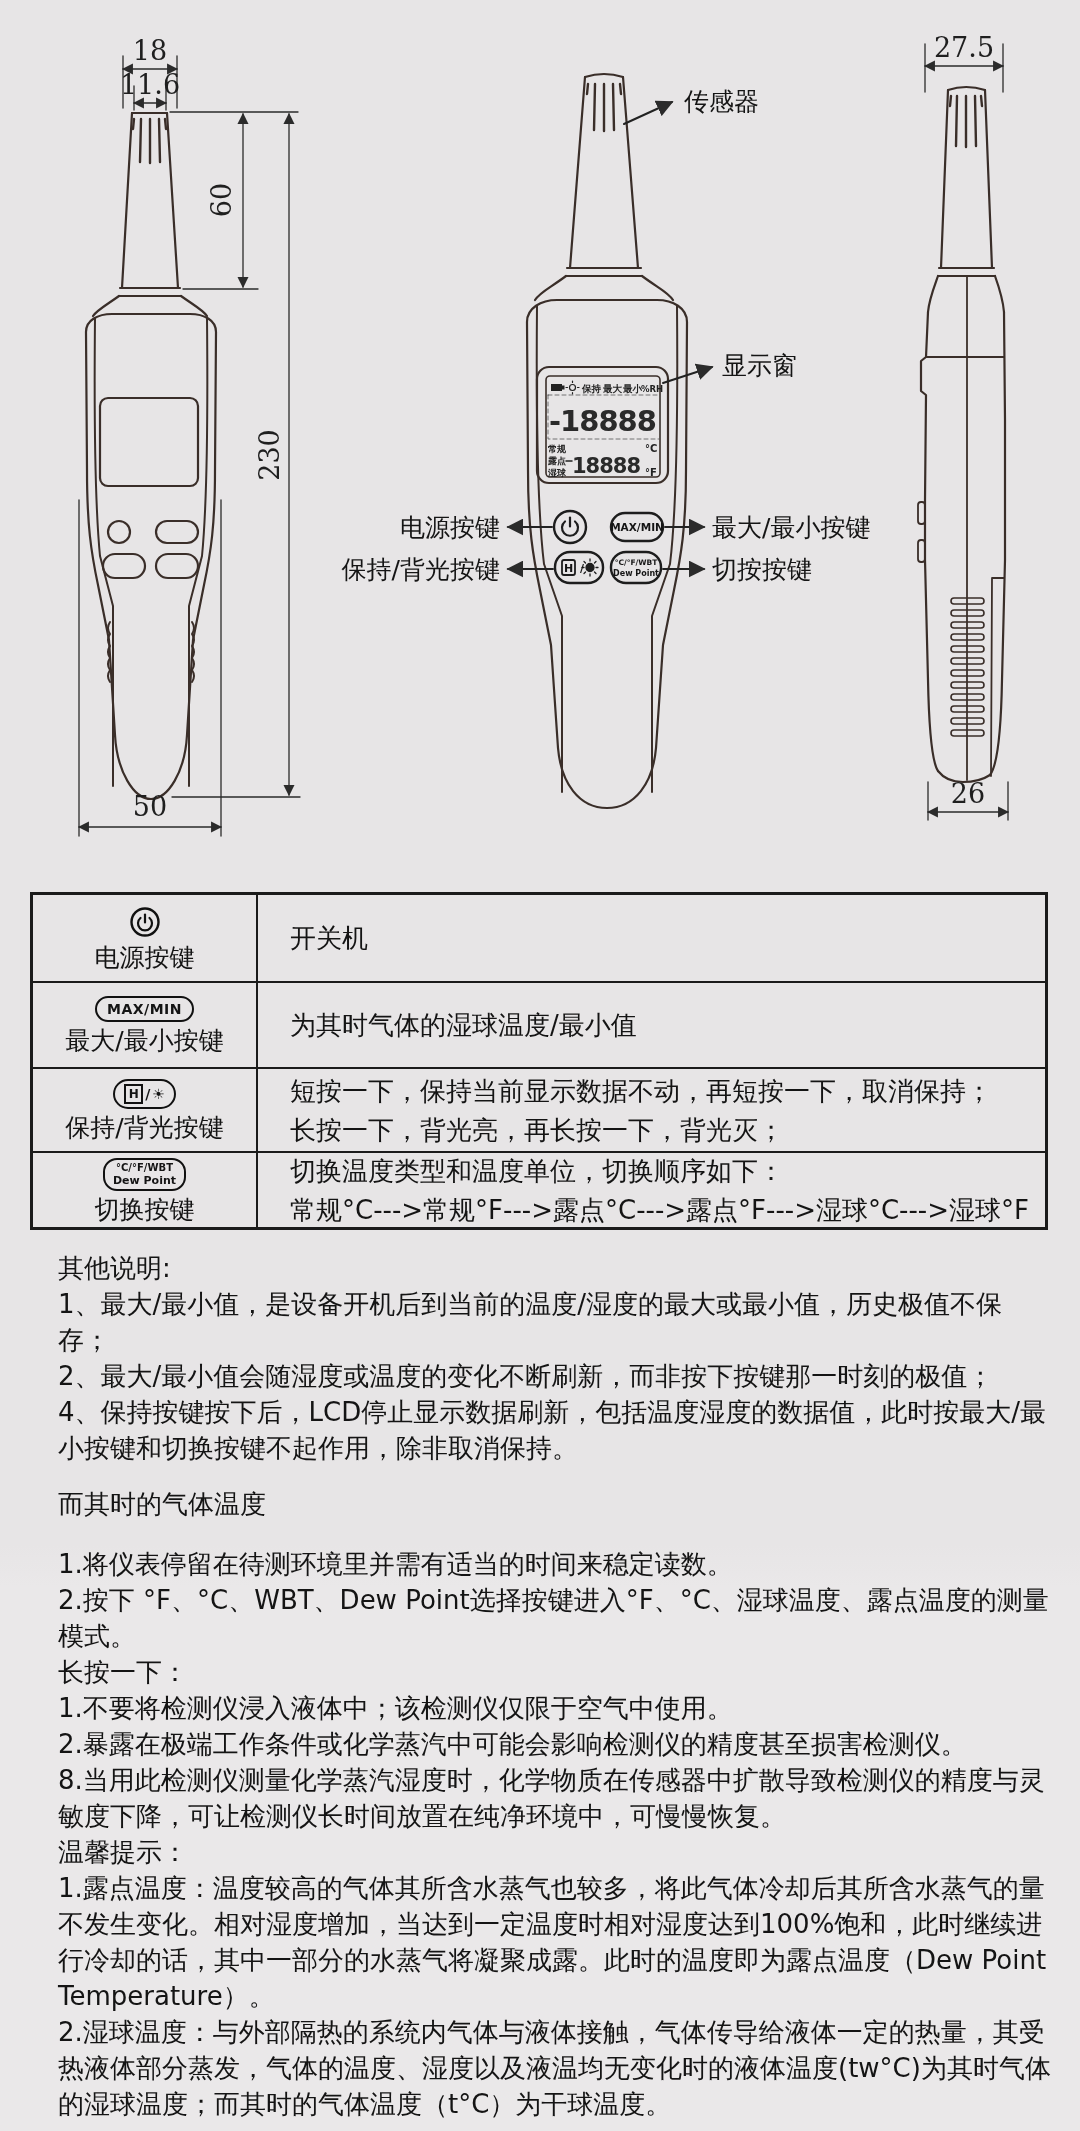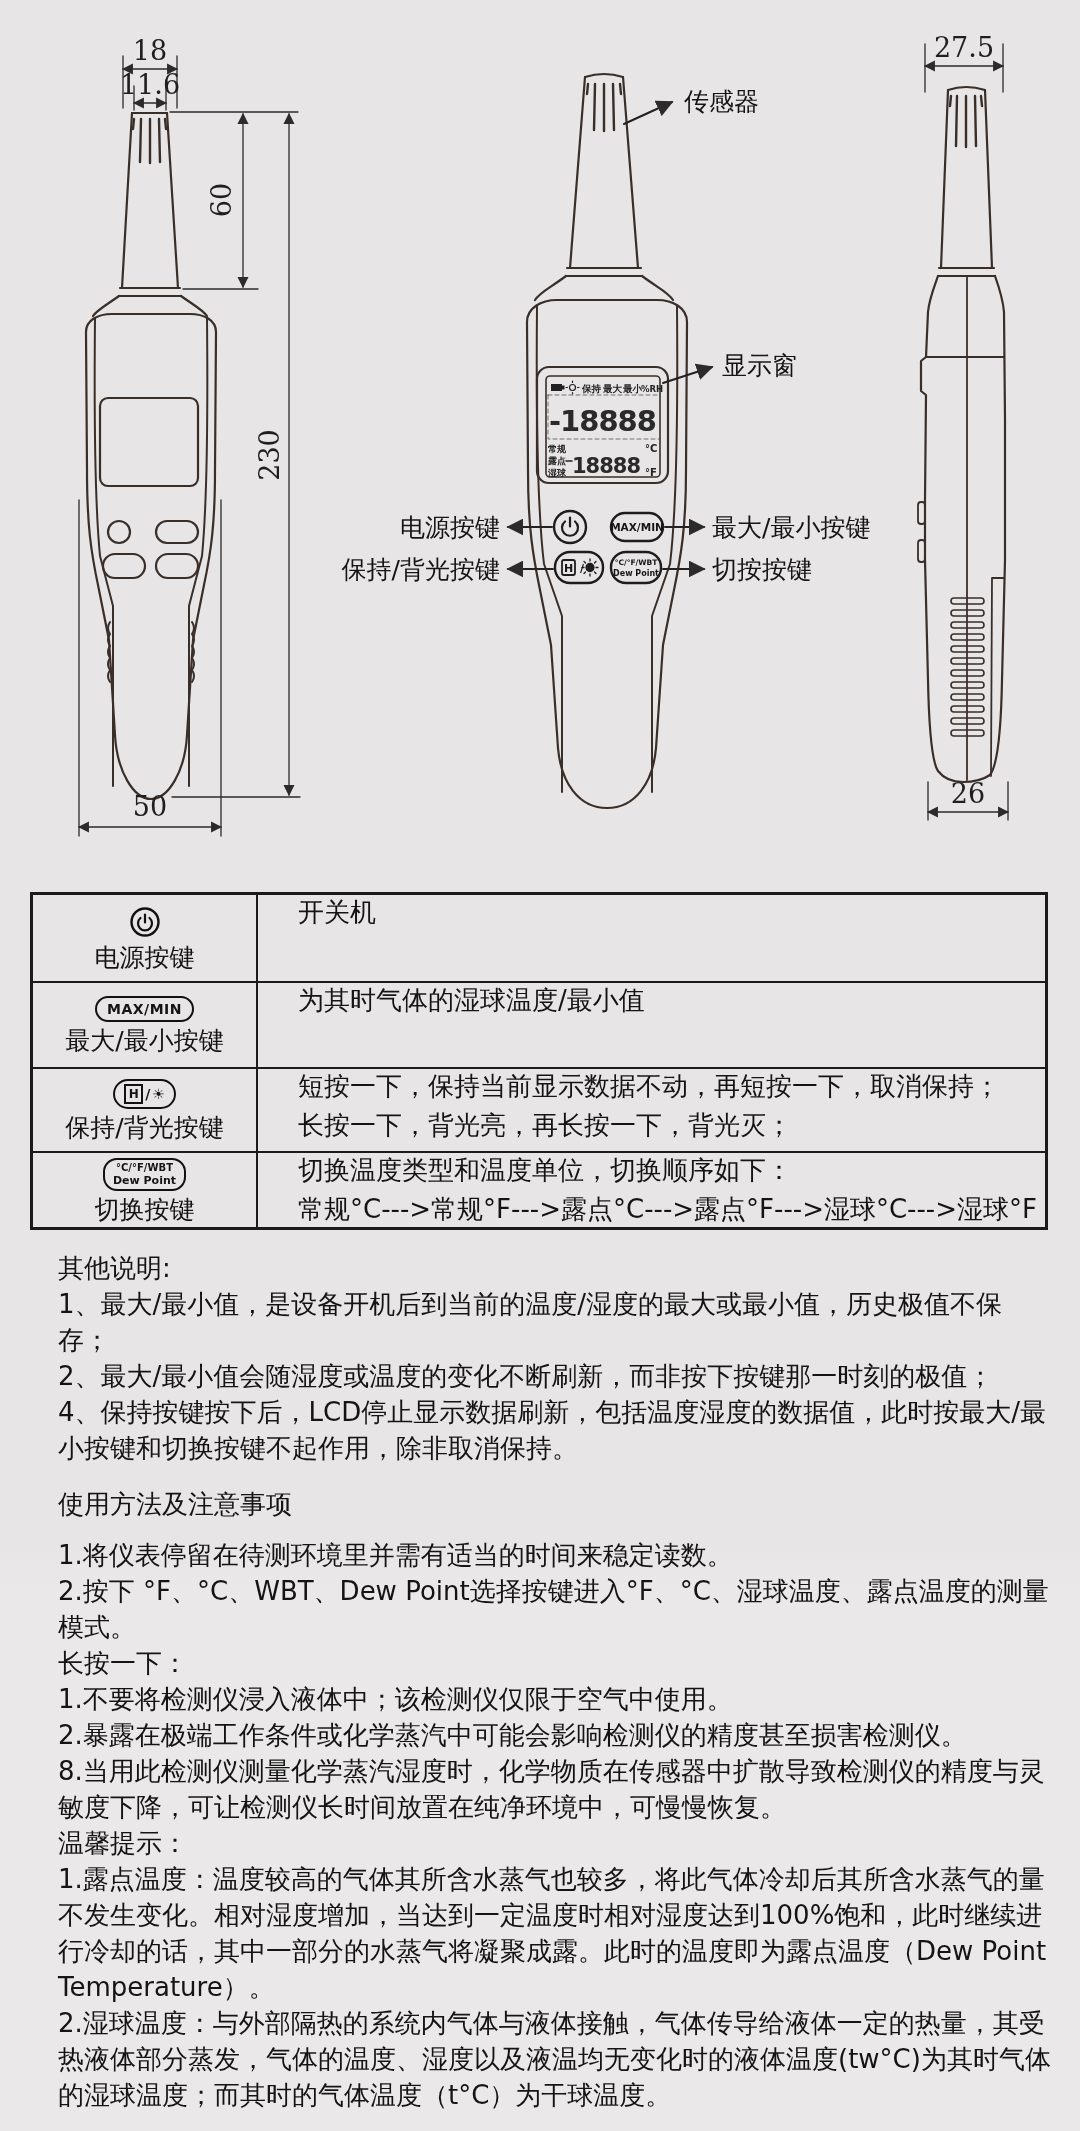--- a/index.html
+++ b/index.html
@@ -16,39 +16,39 @@
   .btn-table{
     position:absolute;left:30px;top:892px;width:1018px;height:338px;
     border:3px solid #1b1b1b;box-sizing:border-box;
   }
   .trow{display:flex;box-sizing:border-box;border-top:2px solid #1b1b1b;}
   .trow.first{border-top:none;}
   .tcell-l{
     width:225px;flex:0 0 225px;border-right:2px solid #1b1b1b;box-sizing:border-box;
     display:flex;flex-direction:column;align-items:center;justify-content:center;gap:5px;
   }
-  .tcell-r{flex:1;display:flex;flex-direction:column;padding-left:40px;gap:5px;box-sizing:border-box;}
+  .tcell-r{flex:1;display:flex;flex-direction:column;justify-content:center;padding-left:32px;gap:5px;box-sizing:border-box;}
   .tdesc{font-size:26px;line-height:34px;}
   .tlabel{font-size:25px;line-height:27px;}
   .pill{
     border:2.5px solid #111;border-radius:15px;padding:3px 10px;
     font-weight:bold;font-size:14px;letter-spacing:0.5px;background:transparent;
   }
   .pill-2line{border:2.5px solid #111;border-radius:14px;padding:2px 8px;text-align:center;font-weight:bold;}
   .pill-2line .l1{font-size:10px;line-height:12px;}
   .pill-2line .l2{font-size:11px;line-height:13px;}
   .pill-hold{border:2.5px solid #111;border-radius:15px;padding:3px 9px;display:flex;align-items:center;gap:2px;font-weight:bold;font-size:14px;}
   .hbox{display:inline-block;border:2px solid #111;width:15px;height:16px;line-height:16px;text-align:center;font-size:12px;font-weight:bold;}
   .bulb{font-size:14px;}
   
   .notes{position:absolute;left:58px;top:1250px;width:996px;font-size:26px;line-height:36px;}
   .notes div{white-space:normal;}
   .mt10{}
   .mt20{margin-top:20px;}
-  .mt8{margin-top:15px;}
+  .mt8{margin-top:24px;}
 </style>
 </head>
 <body>
 
 <svg width="1080" height="870" viewBox="0 0 1080 870" style="position:absolute;left:0;top:0;" fill="none" stroke-linecap="round" stroke-linejoin="round">
   <defs>
     <marker id="ah" viewBox="0 0 10 10" refX="9" refY="5" markerWidth="8.5" markerHeight="8.5" orient="auto-start-reverse">
       <path d="M0,0 L10,5 L0,10 z" fill="#2b2b2b" stroke="none"></path>
     </marker>
   </defs>
@@ -314,21 +314,21 @@
     </div>
   </div>
 </div>
 
 <div class="notes">
   <div>其他说明:</div>
   <div class="mt10">1、最大/最小值，是设备开机后到当前的温度/湿度的最大或最小值，历史极值不保存；</div>
   <div class="mt10">2、最大/最小值会随湿度或温度的变化不断刷新，而非按下按键那一时刻的极值；</div>
   <div class="mt10">4、保持按键按下后，LCD停止显示数据刷新，包括温度湿度的数据值，此时按最大/最小按键和切换按键不起作用，除非取消保持。</div>
 
-  <div class="mt20">使用方法及注意事项</div>
+  <div class="mt20">而其时的气体温度</div>
   <div class="mt8">1.将仪表停留在待测环境里并需有适当的时间来稳定读数。</div>
   <div>2.按下 °F、°C、WBT、Dew Point选择按键进入°F、°C、湿球温度、露点温度的测量模式。</div>
 
   <div>长按一下：</div>
   <div>1.不要将检测仪浸入液体中；该检测仪仅限于空气中使用。</div>
   <div>2.暴露在极端工作条件或化学蒸汽中可能会影响检测仪的精度甚至损害检测仪。</div>
   <div>8.当用此检测仪测量化学蒸汽湿度时，化学物质在传感器中扩散导致检测仪的精度与灵敏度下降，可让检测仪长时间放置在纯净环境中，可慢慢恢复。</div>
 
   <div>温馨提示：</div>
   <div>1.露点温度：温度较高的气体其所含水蒸气也较多，将此气体冷却后其所含水蒸气的量不发生变化。相对湿度增加，当达到一定温度时相对湿度达到100%饱和，此时继续进行冷却的话，其中一部分的水蒸气将凝聚成露。此时的温度即为露点温度（Dew Point Temperature）。</div>

